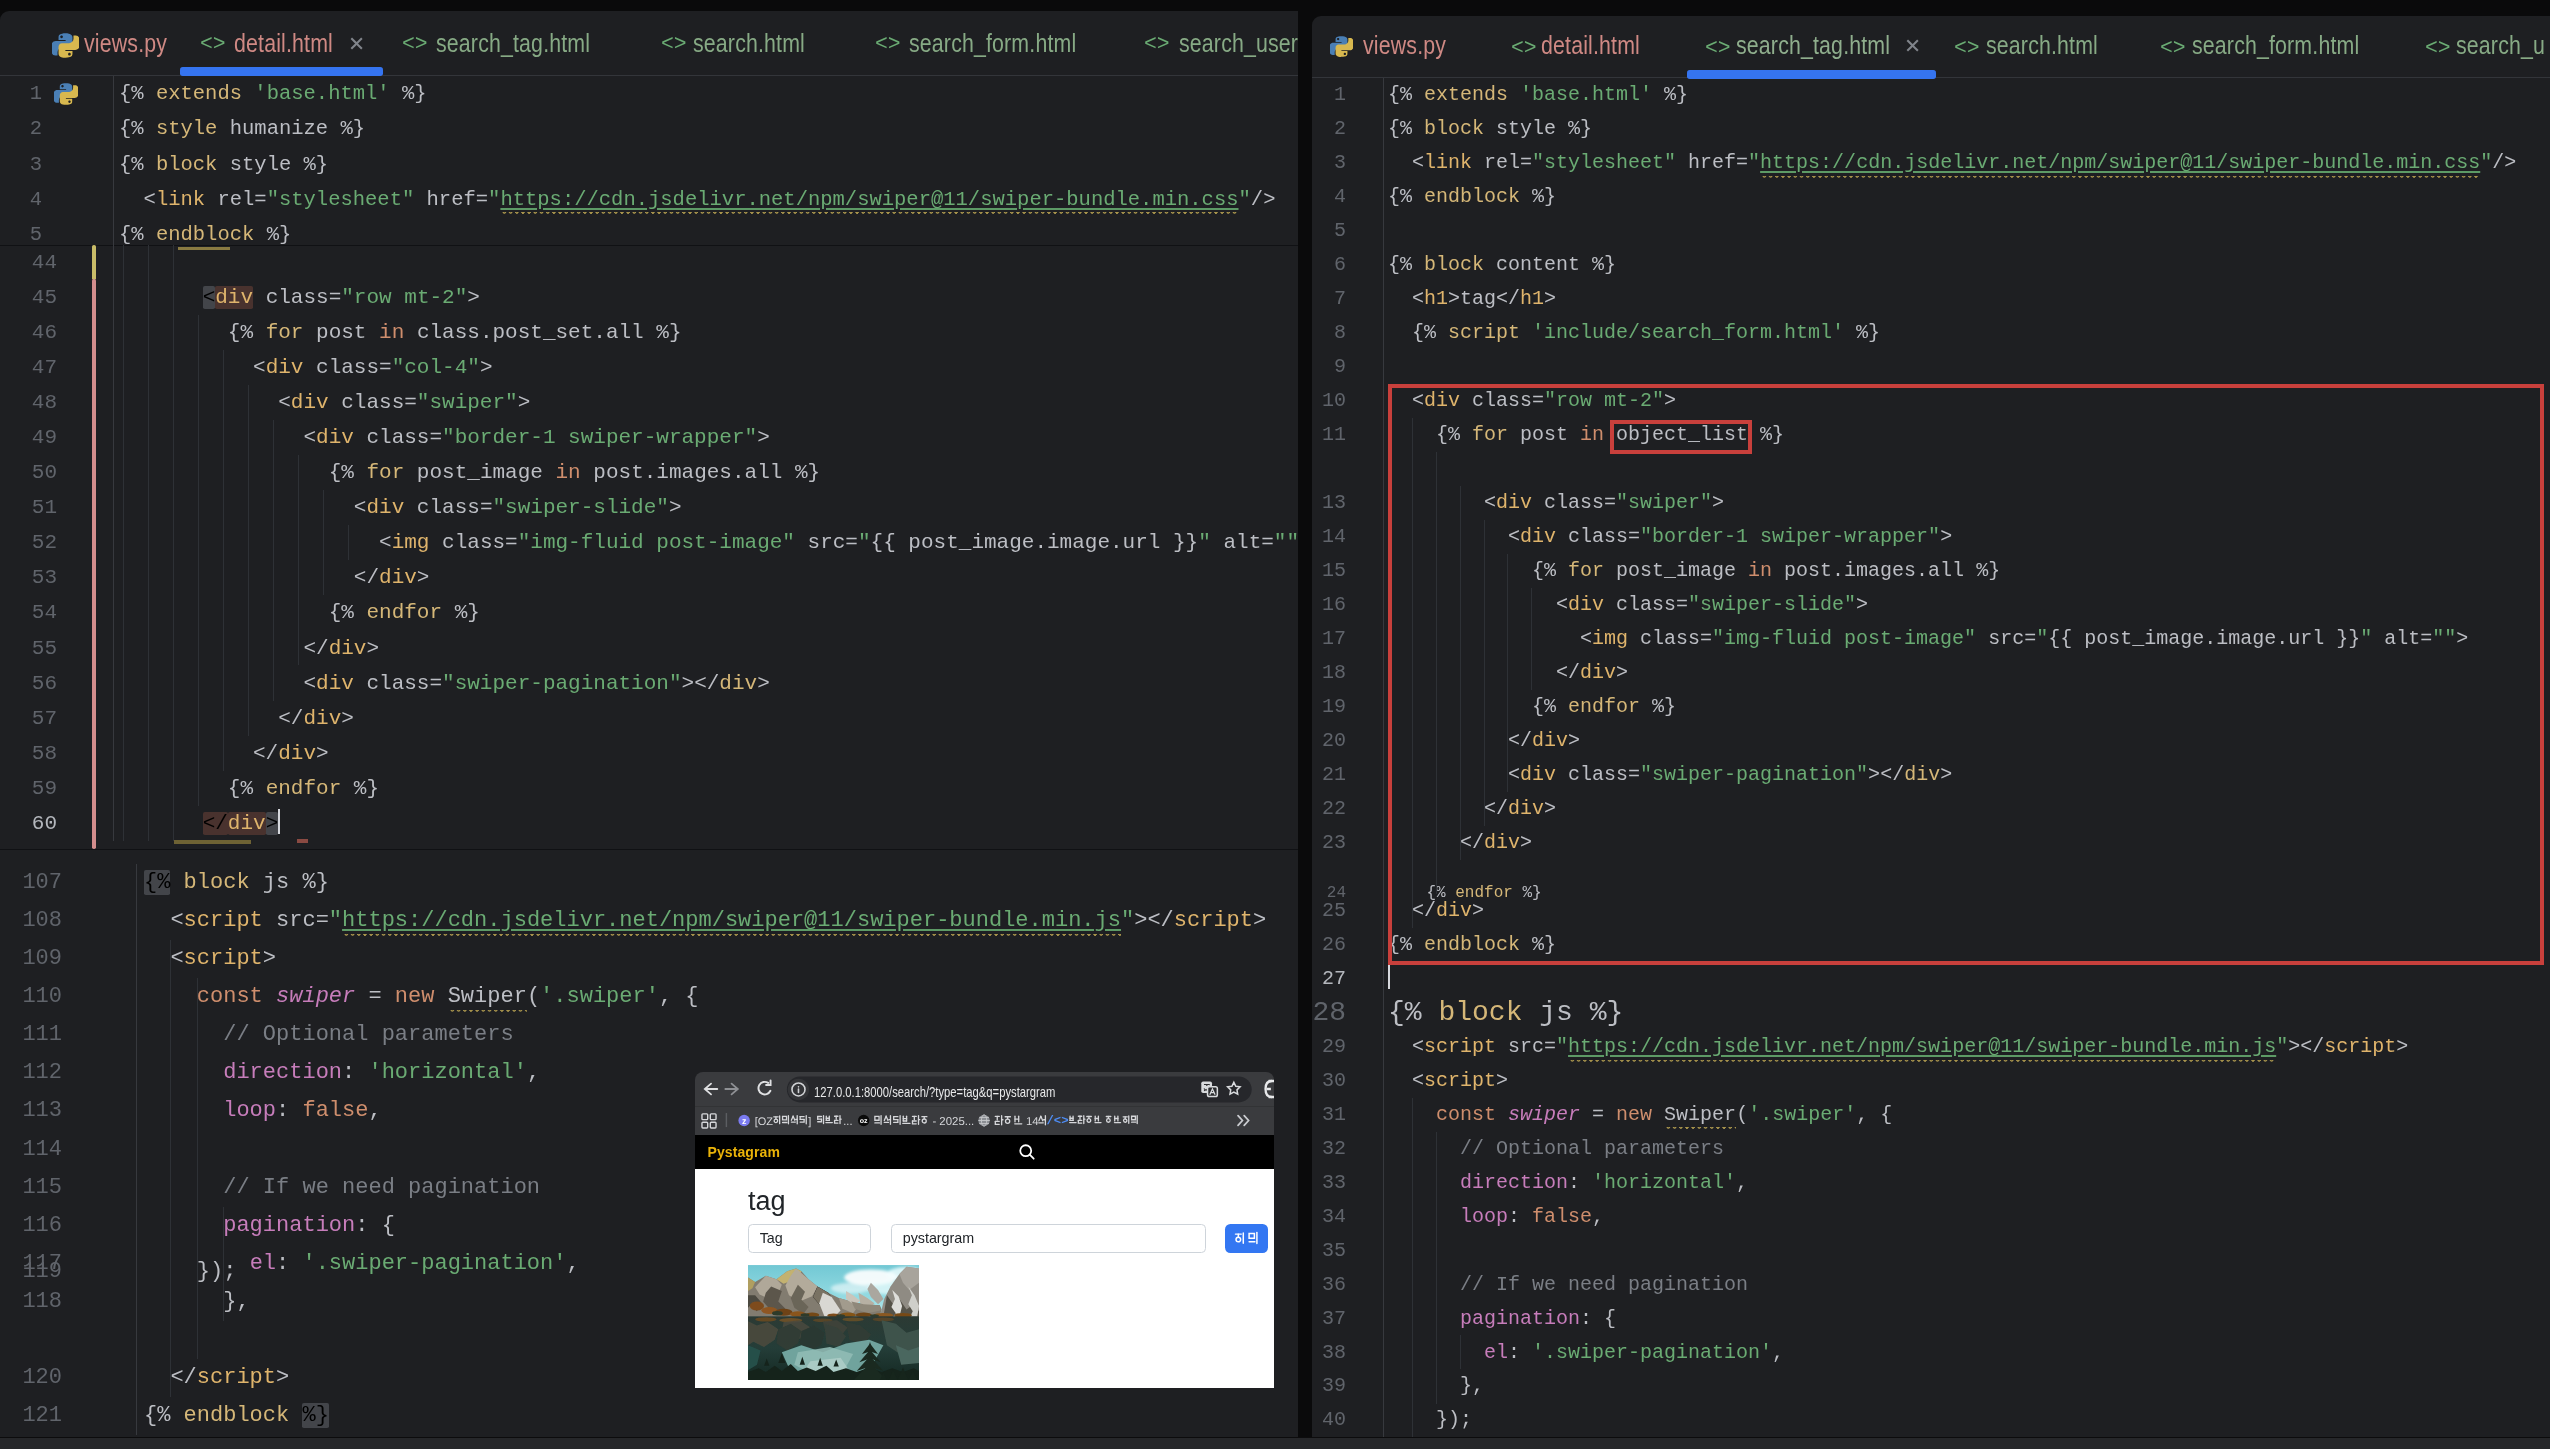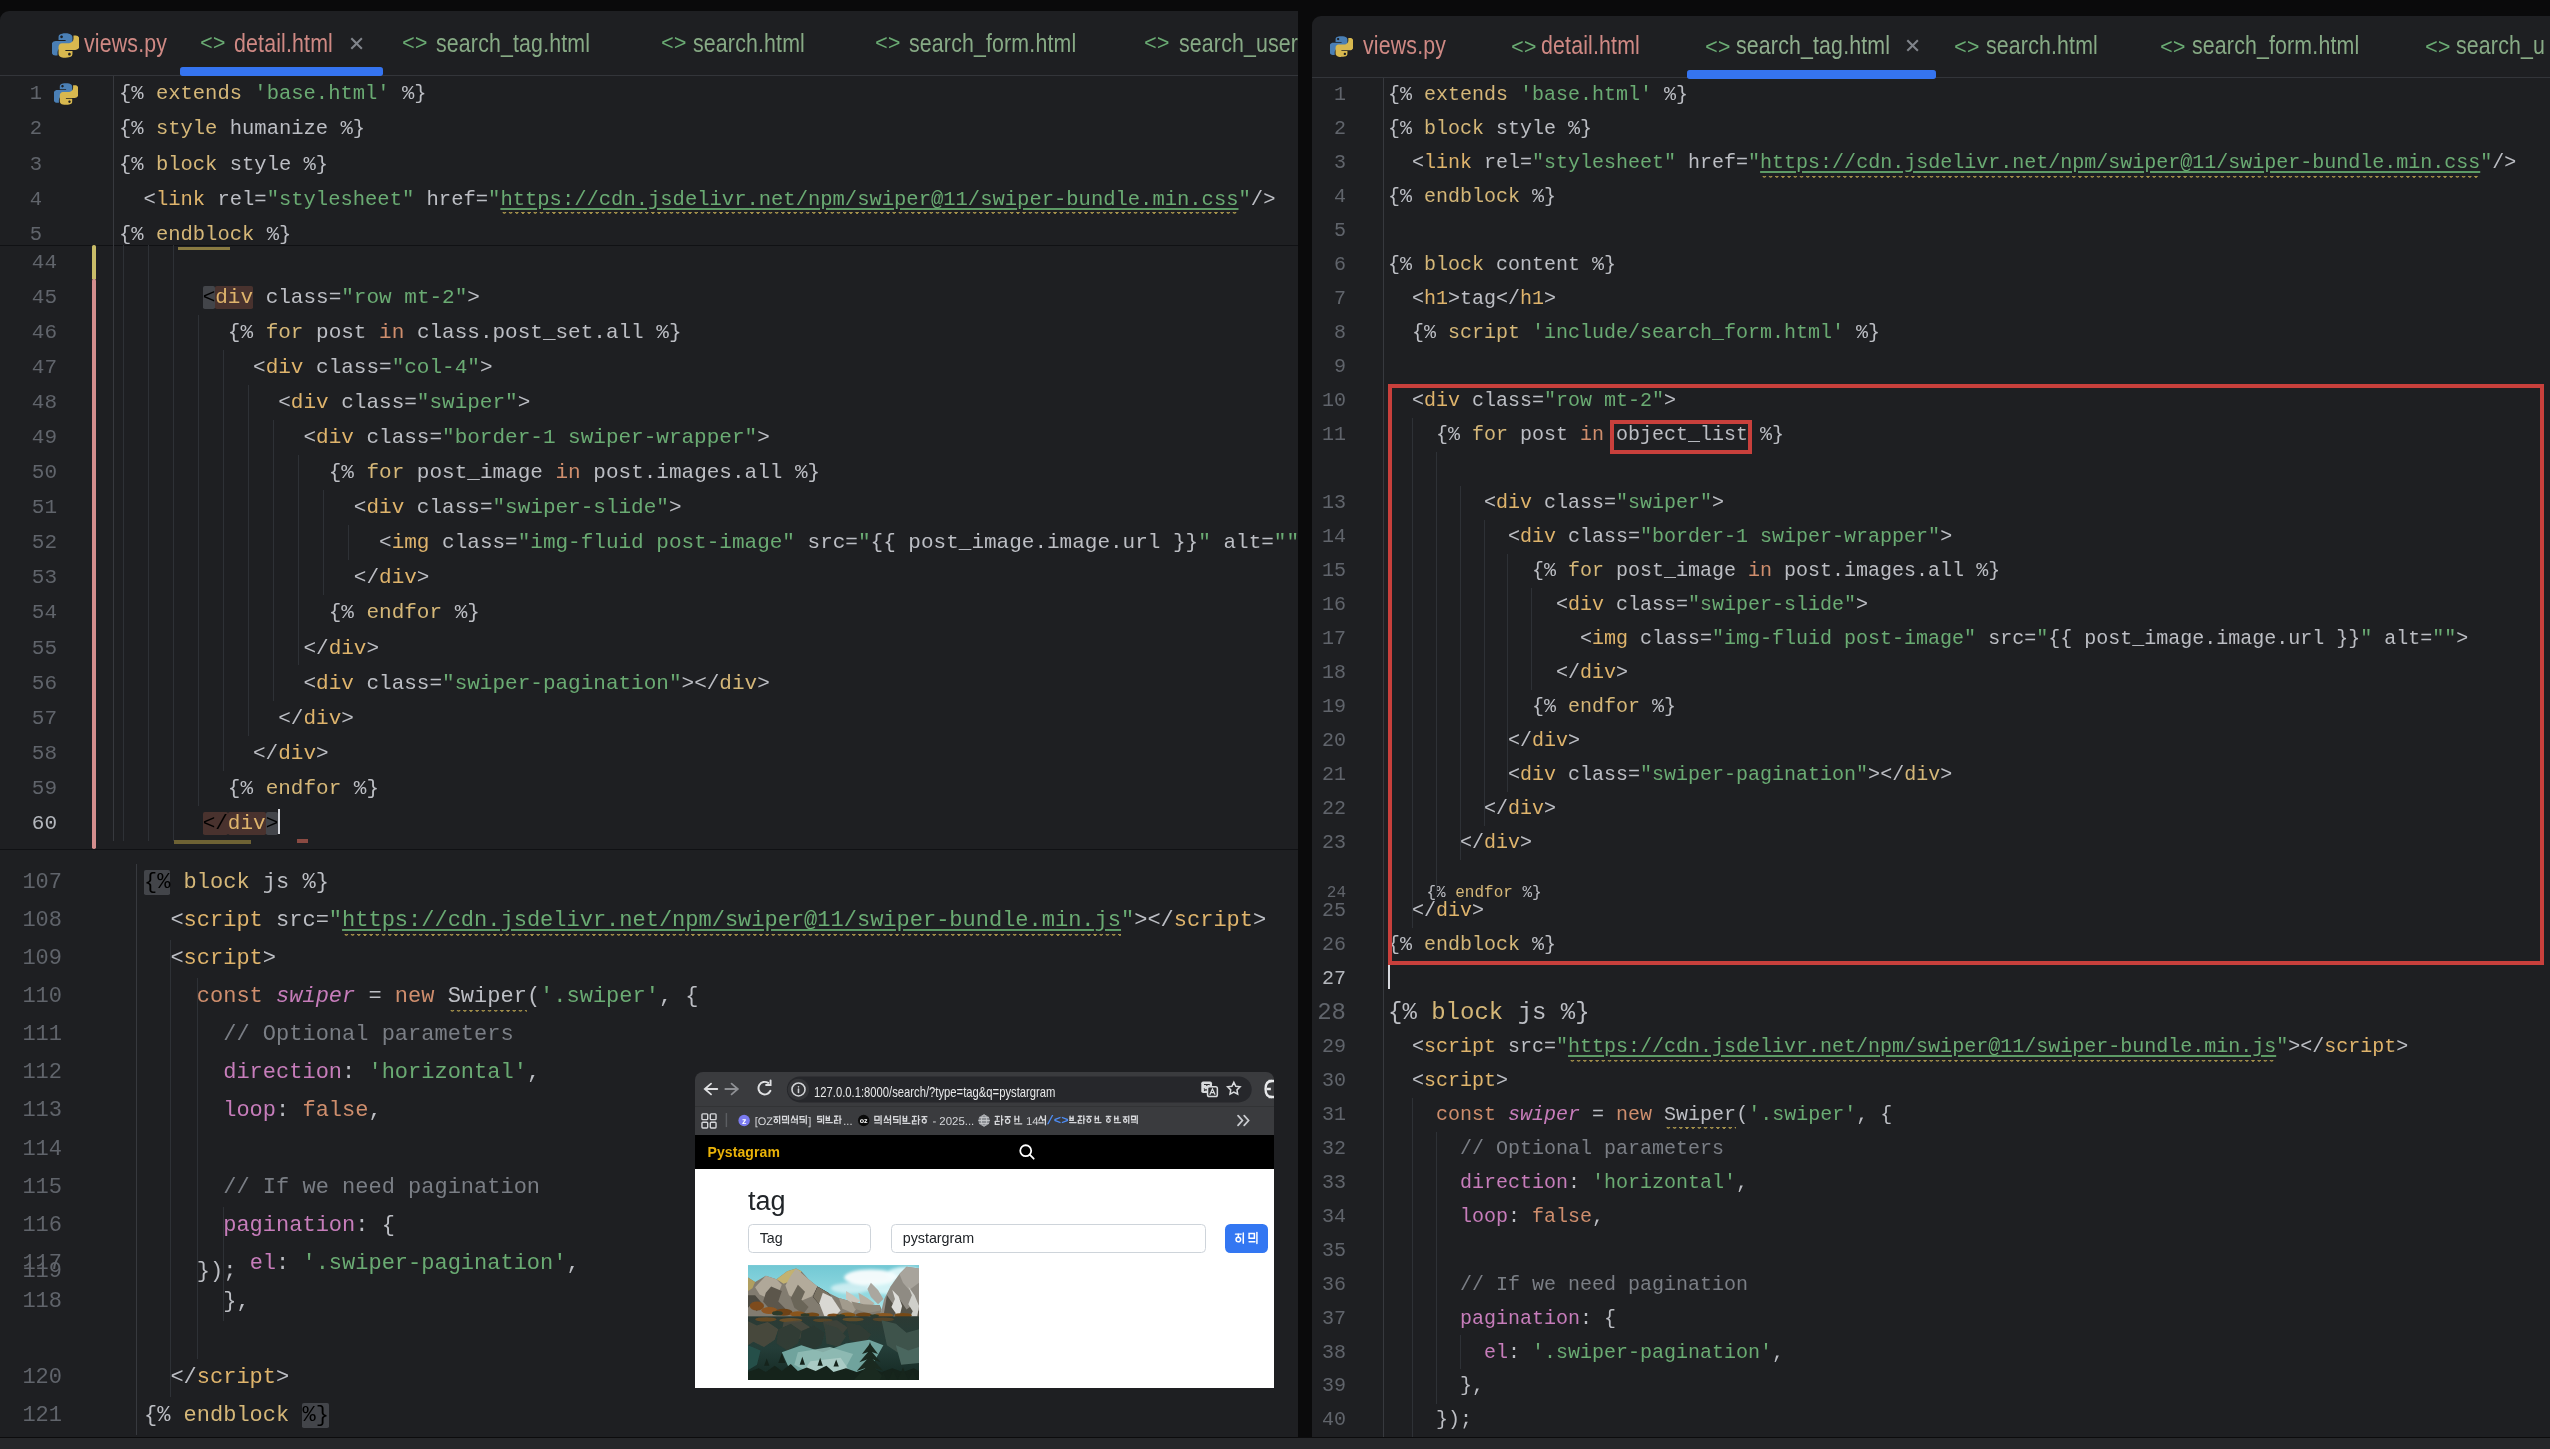--- a/index.html
+++ b/index.html
@@ -149,21 +149,21 @@
     <div class="crow" style="top:640px;height:34px;line-height:34px;font-size:20px"><span class="num" style="left:-82px">18</span><span class="ct" style="left:76px"><span class="w">              &lt;/</span><span class="t">div</span><span class="w">&gt;</span></span></div>
     <div class="crow" style="top:674px;height:34px;line-height:34px;font-size:20px"><span class="num" style="left:-82px">19</span><span class="ct" style="left:76px"><span class="w">            {% </span><span class="y">endfor</span><span class="w"> %}</span></span></div>
     <div class="crow" style="top:708px;height:34px;line-height:34px;font-size:20px"><span class="num" style="left:-82px">20</span><span class="ct" style="left:76px"><span class="w">          &lt;/</span><span class="t">div</span><span class="w">&gt;</span></span></div>
     <div class="crow" style="top:742px;height:34px;line-height:34px;font-size:20px"><span class="num" style="left:-82px">21</span><span class="ct" style="left:76px"><span class="w">          &lt;</span><span class="t">div</span><span class="w"> class=</span><span class="g">"swiper-pagination"</span><span class="w">&gt;</span><span class="w">&lt;/</span><span class="y">div</span><span class="w">&gt;</span></span></div>
     <div class="crow" style="top:776px;height:34px;line-height:34px;font-size:20px"><span class="num" style="left:-82px">22</span><span class="ct" style="left:76px"><span class="w">        &lt;/</span><span class="t">div</span><span class="w">&gt;</span></span></div>
     <div class="crow" style="top:810px;height:34px;line-height:34px;font-size:20px"><span class="num" style="left:-82px">23</span><span class="ct" style="left:76px"><span class="w">      &lt;/</span><span class="t">div</span><span class="w">&gt;</span></span></div>
     <div class="crow" style="top:860px;height:34px;line-height:34px;font-size:16px"><span class="num" style="left:-82px">24</span><span class="ct" style="left:76px"><span class="w">    {% </span><span class="y">endfor</span><span class="w"> %}</span></span></div>
     <div class="crow" style="top:878px;height:34px;line-height:34px;font-size:20px"><span class="num" style="left:-82px">25</span><span class="ct" style="left:76px"><span class="w">  &lt;/</span><span class="t">div</span><span class="w">&gt;</span></span></div>
     <div class="crow" style="top:912px;height:34px;line-height:34px;font-size:20px"><span class="num" style="left:-82px">26</span><span class="ct" style="left:76px"><span class="w">{% </span><span class="y">endblock</span><span class="w"> %}</span></span></div>
     <div class="crow" style="top:946px;height:34px;line-height:34px;font-size:20px"><span class="numb" style="left:-82px">27</span><span class="ct" style="left:76px"><span class="caret"></span></span></div>
-    <div class="crow" style="top:980px;height:34px;line-height:34px;font-size:24px"><span class="num" style="left:-82px">28</span><span class="ct" style="left:76px"><span class="w">{% </span><span class="y">block</span><span class="w"> js %}</span></span></div>
+    <div class="crow" style="top:980px;height:34px;line-height:34px;font-size:28px"><span class="num" style="left:-82px">28</span><span class="ct" style="left:76px"><span class="w">{% </span><span class="y">block</span><span class="w"> js %}</span></span></div>
     <div class="crow" style="top:1014px;height:34px;line-height:34px;font-size:20px"><span class="num" style="left:-82px">29</span><span class="ct" style="left:76px"><span class="w">  &lt;</span><span class="t">script</span><span class="w"> src=</span><span class="g">"</span><span class="g url">https://cdn.jsdelivr.net/npm/swiper@11/swiper-bundle.min.js</span><span class="g">"</span><span class="w">&gt;&lt;/</span><span class="t">script</span><span class="w">&gt;</span></span></div>
     <div class="crow" style="top:1048px;height:34px;line-height:34px;font-size:20px"><span class="num" style="left:-82px">30</span><span class="ct" style="left:76px"><span class="w">  &lt;</span><span class="t">script</span><span class="w">&gt;</span></span></div>
     <div class="crow" style="top:1082px;height:34px;line-height:34px;font-size:20px"><span class="num" style="left:-82px">31</span><span class="ct" style="left:76px"><span class="w">    </span><span class="o">const</span><span class="w"> </span><span class="p it">swiper</span><span class="w"> = </span><span class="o">new</span><span class="w"> </span><span class="w sq">Swiper</span><span class="w">(</span><span class="g">'.swiper'</span><span class="w">, {</span></span></div>
     <div class="crow" style="top:1116px;height:34px;line-height:34px;font-size:20px"><span class="num" style="left:-82px">32</span><span class="ct" style="left:76px"><span class="c">      // Optional parameters</span></span></div>
     <div class="crow" style="top:1150px;height:34px;line-height:34px;font-size:20px"><span class="num" style="left:-82px">33</span><span class="ct" style="left:76px"><span class="w">      </span><span class="p">direction</span><span class="w">: </span><span class="g">'horizontal'</span><span class="w">,</span></span></div>
     <div class="crow" style="top:1184px;height:34px;line-height:34px;font-size:20px"><span class="num" style="left:-82px">34</span><span class="ct" style="left:76px"><span class="w">      </span><span class="p">loop</span><span class="w">: </span><span class="o">false</span><span class="w">,</span></span></div>
     <div class="crow" style="top:1218px;height:34px;line-height:34px;font-size:20px"><span class="num" style="left:-82px">35</span><span class="ct" style="left:76px"></span></div>
     <div class="crow" style="top:1252px;height:34px;line-height:34px;font-size:20px"><span class="num" style="left:-82px">36</span><span class="ct" style="left:76px"><span class="c">      // If we need pagination</span></span></div>
     <div class="crow" style="top:1286px;height:34px;line-height:34px;font-size:20px"><span class="num" style="left:-82px">37</span><span class="ct" style="left:76px"><span class="w">      </span><span class="p">pagination</span><span class="w">: {</span></span></div>
     <div class="crow" style="top:1320px;height:34px;line-height:34px;font-size:20px"><span class="num" style="left:-82px">38</span><span class="ct" style="left:76px"><span class="w">        </span><span class="p">el</span><span class="w">: </span><span class="g">'.swiper-pagination'</span><span class="w">,</span></span></div>

